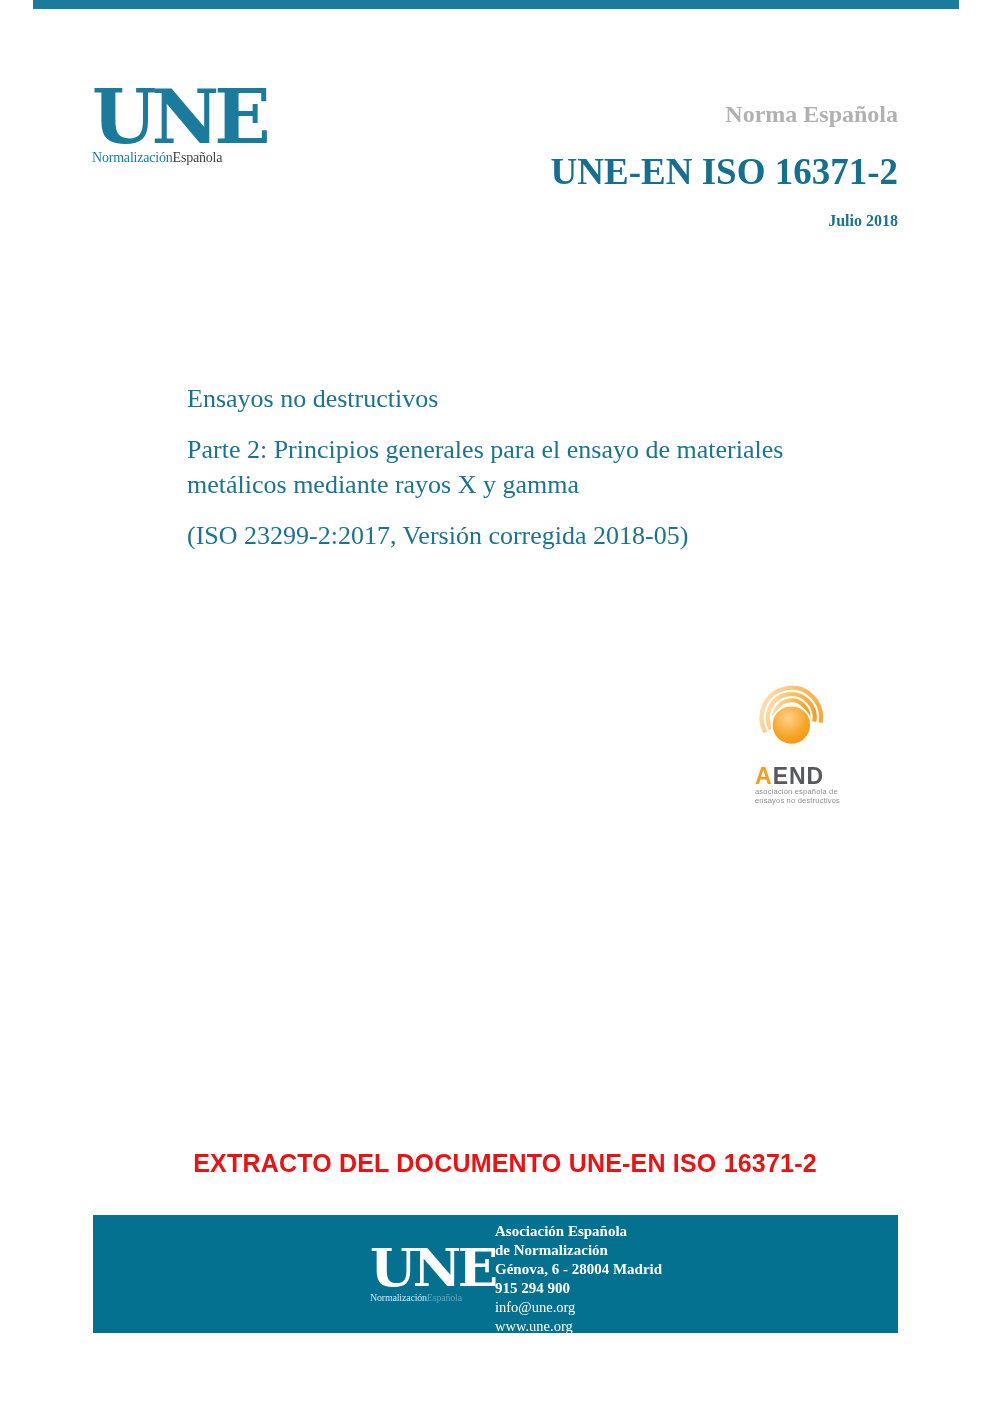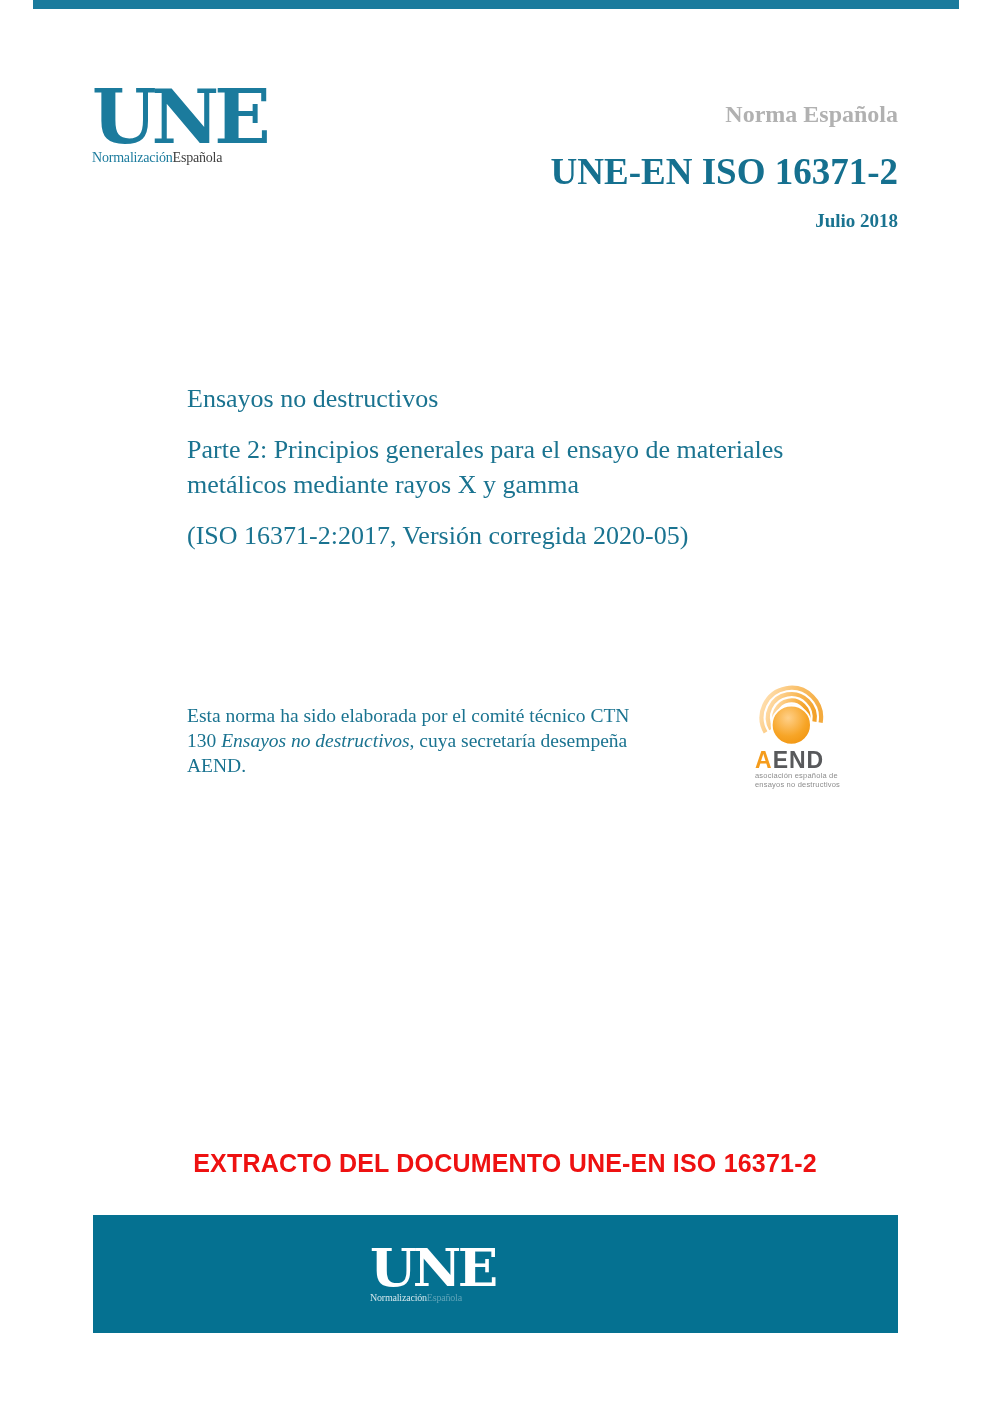--- a/index.html
+++ b/index.html
@@ -42,41 +42,41 @@
     font-size:24px;font-weight:bold;line-height:32px;
     color:var(--c-gray-heading);
   }
   .doc-code{
     font-size:37px;font-weight:bold;line-height:42px;
     color:var(--c-teal-code);
     margin-top:21px;
   }
   .doc-date{
     margin-top:17px;
-    font-size:19px;font-weight:bold;line-height:22px;
+    font-size:16px;font-weight:bold;line-height:22px;
     color:var(--c-teal);
   }
   
   .title-block{position:absolute;left:187px;top:381px;width:640px;}
   .title-block p{
     margin:0 0 16px 0;
     font-size:26px;line-height:35px;
     color:var(--c-teal);
   }
   
   .committee{
     position:absolute;left:187px;top:703px;width:460px;
     font-size:19.5px;line-height:25px;
     color:var(--c-teal);
   }
   
   .aend{position:absolute;left:755px;top:682px;width:110px;text-align:left;}
   .aend svg{display:block;margin-left:2px;}
   .aend-word{
-    margin-top:1px;
+    margin-top:17px;
     font-family:"Liberation Sans", sans-serif;
     font-weight:bold;font-size:23px;line-height:23px;letter-spacing:1px;
     color:var(--c-aend-gray);
   }
   .aend-word .a{color:var(--c-orange);}
   .aend-tagline{
     margin-top:0;
     font-family:"Liberation Sans", sans-serif;
     font-size:7.5px;line-height:8.5px;color:#8d8d8d;letter-spacing:0.2px;
   }
@@ -119,24 +119,23 @@
 
   <div class="header-right">
     <div class="kicker">Norma Española</div>
     <div class="doc-code">UNE-EN ISO 16371-2</div>
     <div class="doc-date">Julio 2018</div>
   </div>
 
   <div class="title-block">
     <p>Ensayos no destructivos</p>
     <p>Parte 2: Principios generales para el ensayo de materiales metálicos mediante rayos X y gamma</p>
-    <p>(ISO 16371-2:2017, Versión corregida 2020-05)</p>
+    <p>(ISO 23299-2:2017, Versión corregida 2018-05)</p>
   </div>
 
-  <div class="committee"><span>Esta norma ha sido elaborada por el comité técnico CTN 130 </span><em>Ensayos no destructivos</em><span>, cuya secretaría desempeña AEND.</span></div>
 
   <div class="aend">
     <svg width="72" height="66" viewBox="6 6 86 78" aria-hidden="true">
       <defs>
         <linearGradient id="ringGrad" x1="0" y1="0.2" x2="1" y2="0.5">
           <stop offset="0" stop-color="#ffd9a1"></stop>
           <stop offset="0.55" stop-color="#f8ae3f"></stop>
           <stop offset="1" stop-color="#f1950d"></stop>
         </linearGradient>
         <radialGradient id="ballGrad" cx="0.42" cy="0.32" r="0.85">
@@ -155,15 +154,23 @@
     <div class="aend-tagline"><span>asociación española de</span><br><span>ensayos no destructivos</span></div>
   </div>
 
   <div class="extract">EXTRACTO DEL DOCUMENTO UNE-EN ISO 16371-2</div>
 
   <div class="footer">
     <div class="brand-footer">
       <div class="brand-word">UNE</div>
       <div class="brand-sub"><span class="sub-a">Normalización</span><span class="sub-b">Española</span></div>
     </div>
+    <div class="footer-contact">
+      <div class="fc-bold">Asociación Española</div>
+      <div class="fc-bold">de Normalización</div>
+      <div class="fc-bold">Génova, 6 - 28004 Madrid</div>
+      <div class="fc-bold">915 294 900</div>
+      <div class="fc-light">info@une.org</div>
+      <div class="fc-light">www.une.org</div>
+    </div>
   </div>
 
 </div>
 
 </body></html>

